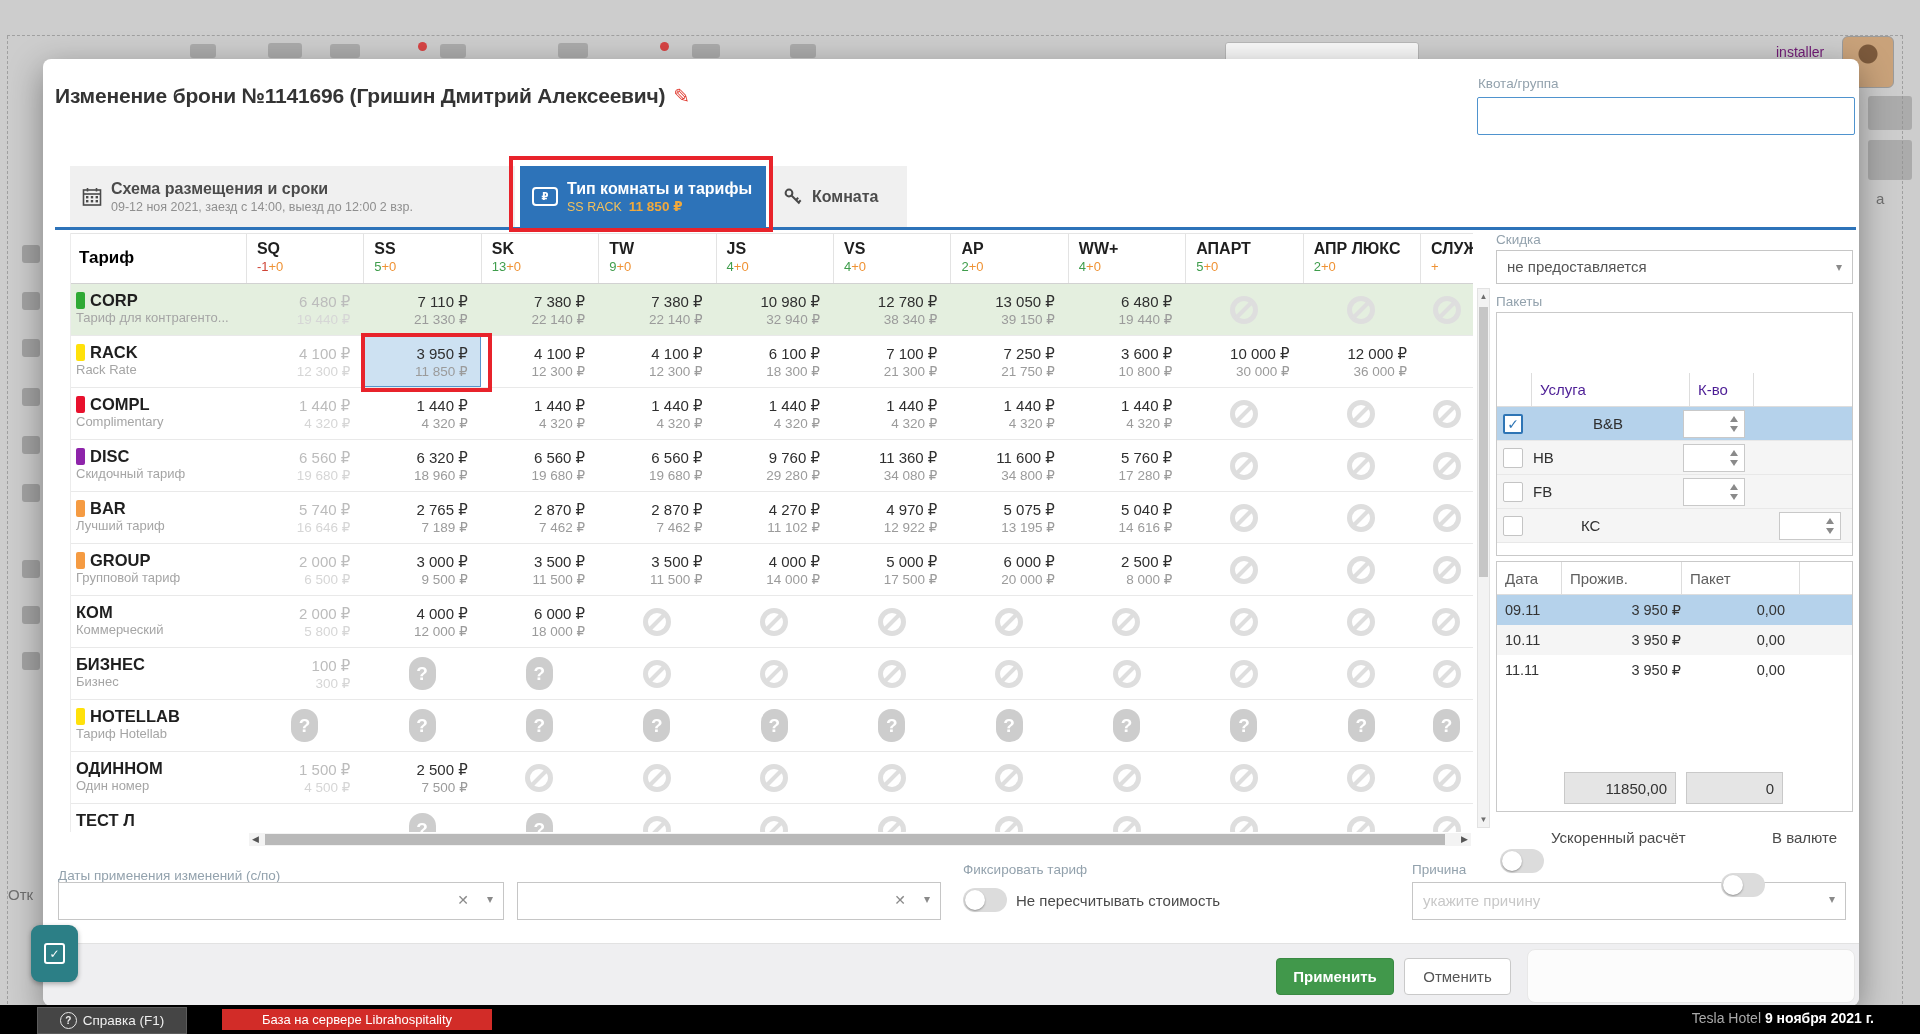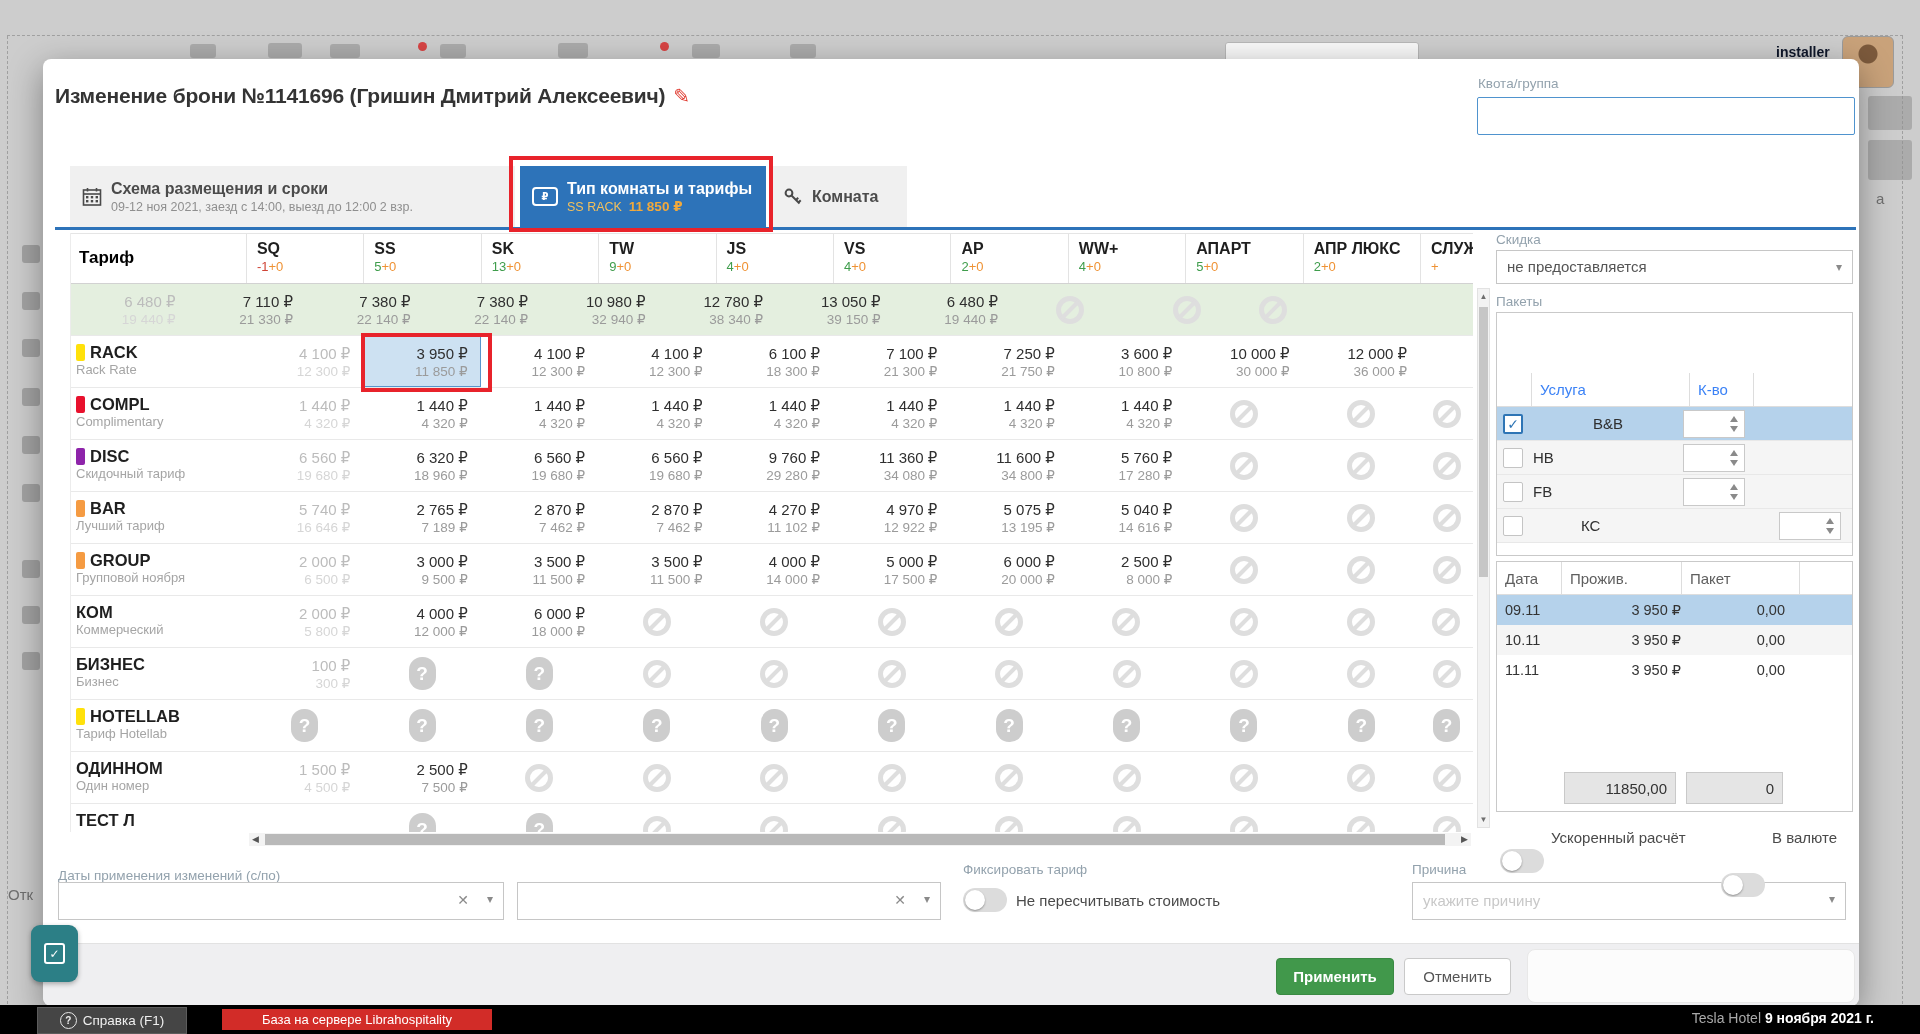--- a/index.html
+++ b/index.html
@@ -14,21 +14,21 @@
   .win-title{left:42px;top:8px;font-size:13.5px;color:#1c1c1c;}
   .winbtn{top:0;width:44px;height:32px;display:flex;align-items:center;justify-content:center;color:#333;font-size:14px;}
   .w-min::before{content:"—";font-size:11px;}
   .w-max i{display:block;width:10px;height:9px;border:1.4px solid #333;}
   .w-close::before{content:"✕";}
   
   .dotline{border:0;border-left:1px dashed #7d7d7d;opacity:.55;z-index:1;}
   .dotline-h{border:0;border-top:1px dashed #7d7d7d;opacity:.55;z-index:1;}
   .hintbox{background:#8f8f8f;opacity:.55;border-radius:3px;z-index:1;}
   .hint-red{background:#d82c2c;opacity:.85;border-radius:50%;z-index:1;}
-  .installer{font-size:14px;font-weight:bold;color:#0f172a;z-index:1;}
+  .installer{font-size:14px;font-weight:normal;color:#701a75;z-index:1;}
   .avatar{width:50px;height:50px;border-radius:6px;z-index:1;
           background:radial-gradient(circle at 50% 34%, #7c5a3c 0 9px, #c9a27a 10px);border:1px solid #9b9b9b;}
   .searchhint{background:#fdfdfd;border:1px solid #b5b5b5;border-radius:3px;opacity:.9;z-index:1;}
   .bg-left-ic{width:18px;height:18px;background:#878787;opacity:.6;border-radius:3px;z-index:1;}
   .bg-text{font-size:15px;color:#6f6f6f;z-index:1;}
   .teal-btn{left:31px;top:925px;width:47px;height:57px;background:#2c7f86;border-radius:9px;z-index:26;
             display:flex;align-items:center;justify-content:center;box-shadow:0 2px 5px rgba(0,0,0,.3);}
   .teal-btn i{display:flex;align-items:center;justify-content:center;width:17px;height:17px;border:2px solid #fff;border-radius:3px;color:#fff;font-size:12px;font-style:normal;}
   .teal-btn i::before{content:"✓";}
   
@@ -93,21 +93,21 @@
   .gv::before{content:"▾";}
   .combo .ph{position:absolute;left:10px;top:9px;font-size:15px;color:#c8c8c8;}
   .combo .val{position:absolute;left:10px;top:7px;font-size:15px;color:#555;}
   .toggle{width:44px;height:24px;background:#dcdcdc;border-radius:12px;position:relative;z-index:8;}
   .toggle::after{content:"";position:absolute;left:2px;top:2px;width:20px;height:20px;background:#fff;border-radius:50%;box-shadow:0 1px 2px rgba(0,0,0,.35);}
   .ctl-label{font-size:15px;color:#4a4a4a;z-index:8;}
   
   .panelbox{border:1px solid #c9c9c9;background:#fff;z-index:8;box-sizing:border-box;}
   .search-input{position:absolute;left:13px;top:13px;width:312px;height:34px;border:1px solid #d6d6d6;box-sizing:border-box;font-size:15px;color:#444;padding:0 8px;font-family:inherit;outline:none;}
   .search-input::placeholder{color:#c3c3c3;}
-  .ptable-head{position:absolute;left:0px;top:60px;width:100%;height:34px;display:flex;border-bottom:1px solid #ddd;box-sizing:border-box;font-size:15px;color:#3b82f6;}
+  .ptable-head{position:absolute;left:0px;top:60px;width:100%;height:34px;display:flex;border-bottom:1px solid #ddd;box-sizing:border-box;font-size:15px;color:#4c1d95;}
   .ptable-head span{display:flex;align-items:center;padding-left:8px;border-left:1px solid #ddd;box-sizing:border-box;}
   .prow{position:absolute;left:0;width:100%;height:34px;display:flex;align-items:center;box-sizing:border-box;background:#f5f5f5;border-bottom:1px solid #e8e8e8;}
   .prow.selrow{background:#b5d2eb;text-align:center;}
   .chk{width:20px;height:20px;border:1px solid #c4c4c4;background:#fff;margin-left:6px;box-sizing:border-box;display:flex;align-items:center;justify-content:center;font-size:14px;color:#2e75b5;border-radius:2px;}
   .chk.on{border:2px solid #2e75b5;font-weight:bold;}
   .chk.on::before{content:"✓";}
   .plabel{font-size:15px;color:#2f2f2f;margin-left:10px;width:150px;}
   .spin{width:62px;height:28px;background:#fff;border:1px solid #c9c9c9;box-sizing:border-box;position:relative;}
   .sp-up{position:absolute;right:6px;top:5px;width:0;height:0;border-left:4px solid transparent;border-right:4px solid transparent;border-bottom:6px solid #8a8a8a;}
   .sp-dn{position:absolute;right:6px;bottom:5px;width:0;height:0;border-left:4px solid transparent;border-right:4px solid transparent;border-top:6px solid #8a8a8a;}
@@ -259,20 +259,24 @@
           <div class="g-hcode">АПР ЛЮКС</div>
           <div class="g-hcount"><span class="cnt-g">2</span><span class="cnt-o">+0</span></div>
         </div>
         <div class="g-hcell clip">
           <div class="g-hcode">СЛУЖ</div>
           <div class="g-hcount"><span class="cnt-g"></span><span class="cnt-o">+</span></div>
         </div>
       </div>
     <div id="grid-body">
         <div class="g-row hl">
+          <div class="g-label">
+            <div class="g-name"><span class="g-marker" style="background: rgb(47, 170, 53);"></span>CORP</div>
+            <div class="g-desc">Тариф для контрагенто...</div>
+          </div>
           <div class="g-cell dim">
             <div class="p1">6 480 ₽</div>
             <div class="p2">19 440 ₽</div>
           </div>
           <div class="g-cell">
             <div class="p1">7 110 ₽</div>
             <div class="p2">21 330 ₽</div>
           </div>
           <div class="g-cell">
             <div class="p1">7 380 ₽</div>
@@ -492,21 +496,21 @@
           <div class="g-cell ic">
             <div class="icon-blocked"></div>
           </div>
           <div class="g-cell clip ic">
             <div class="icon-blocked"></div>
           </div>
         </div>
         <div class="g-row">
           <div class="g-label">
             <div class="g-name"><span class="g-marker" style="background: rgb(245, 155, 66);"></span>GROUP</div>
-            <div class="g-desc">Групповой ноября</div>
+            <div class="g-desc">Групповой тариф</div>
           </div>
           <div class="g-cell dim">
             <div class="p1">2 000 ₽</div>
             <div class="p2">6 500 ₽</div>
           </div>
           <div class="g-cell">
             <div class="p1">3 000 ₽</div>
             <div class="p2">9 500 ₽</div>
           </div>
           <div class="g-cell">

